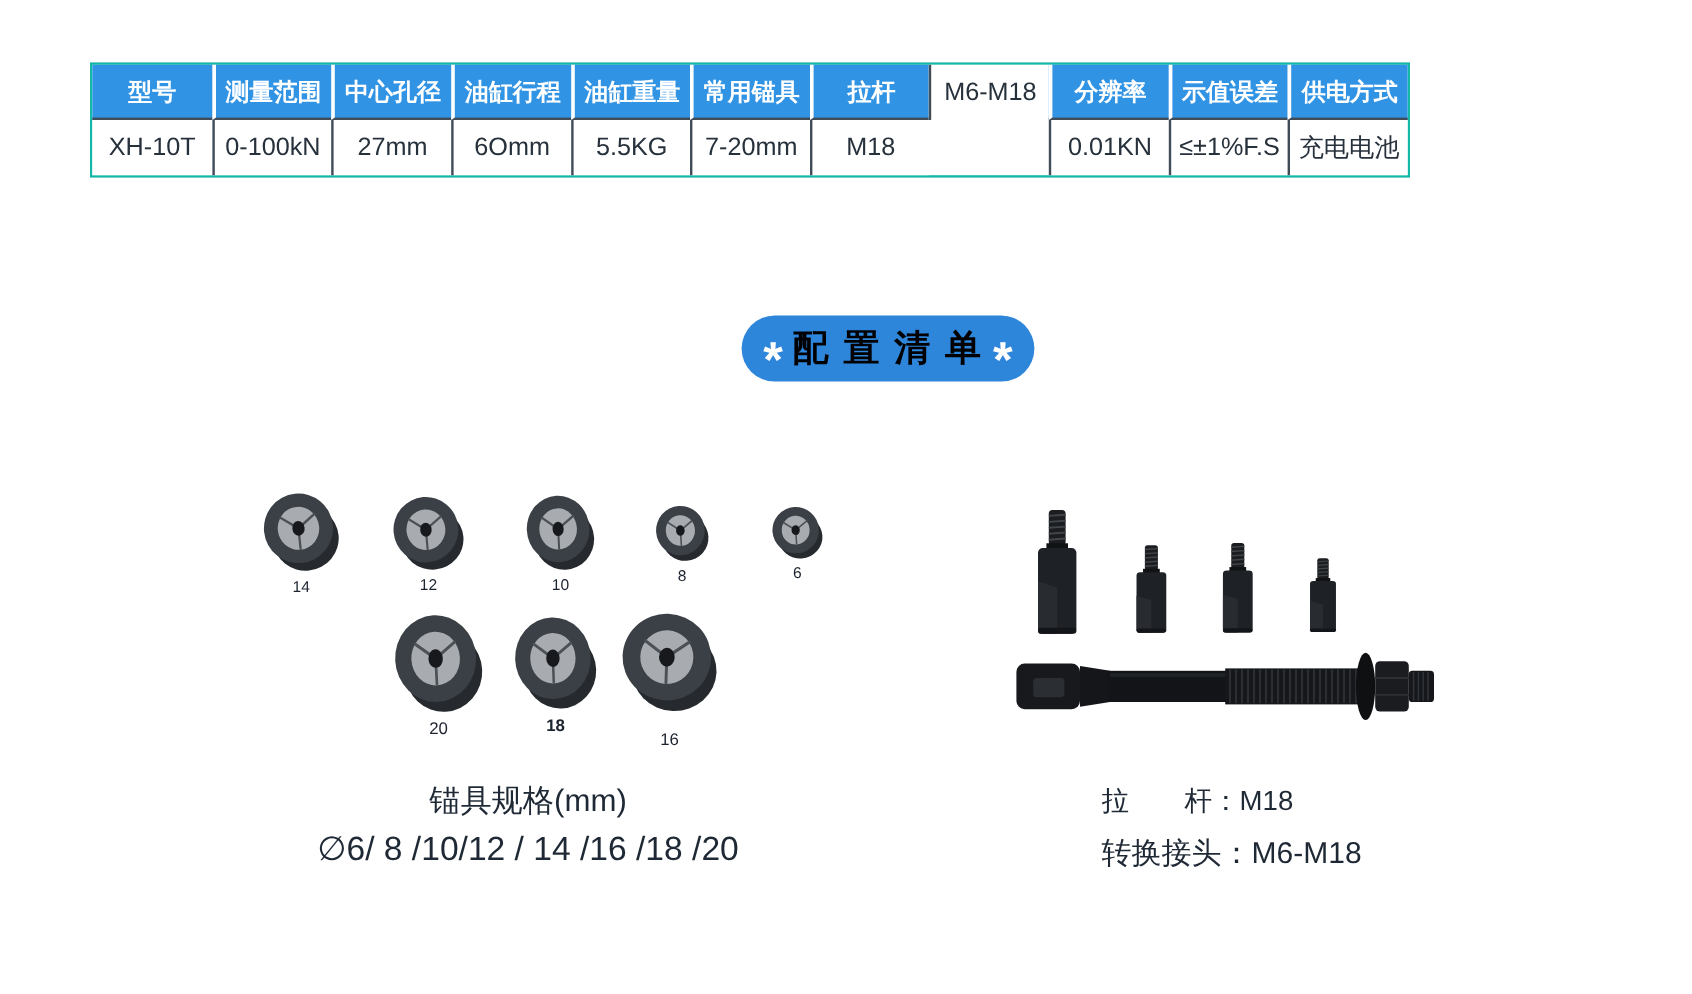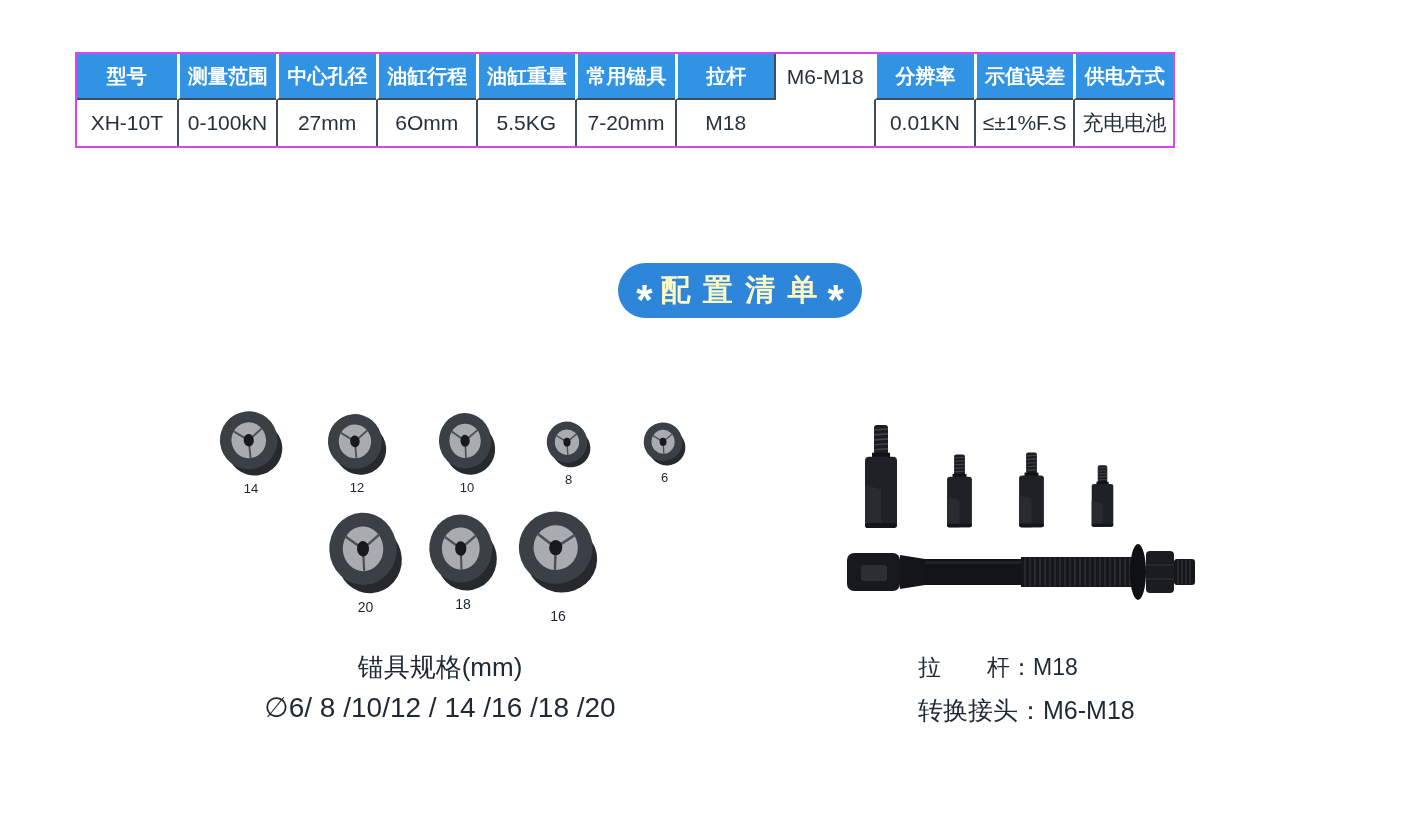--- a/index.html
+++ b/index.html
@@ -1,35 +1,35 @@
 <!DOCTYPE html>
 <html><head>
 <meta charset="utf-8">
 <style>
   html,body{margin:0;padding:0;background:#ffffff;}
   body{font-family:"Liberation Sans","DejaVu Sans",sans-serif;}
   .canvas{position:relative;width:1410px;height:828px;background:#ffffff;overflow:hidden;}
 
   
   .spec-table{position:absolute;left:75px;top:52px;width:1100px;display:flex;
-              border:2px solid #d946ef;box-sizing:border-box;background:#fff;}
+              border:2px solid #14b8a6;box-sizing:border-box;background:#fff;}
   .spec-col{flex:1;display:flex;flex-direction:column;min-width:0;}
   .spec-th{height:44px;background:#3193E3;color:#ffffff;font-weight:bold;font-size:20px;
            display:flex;align-items:center;justify-content:center;white-space:nowrap;
            border-bottom:2px solid #414C59;}
   .spec-col + .spec-col .spec-th{border-left:3px solid #ffffff;}
   .spec-td{height:46px;background:#ffffff;color:#27313C;font-size:21px;
            display:flex;align-items:center;justify-content:center;white-space:nowrap;}
   .spec-col + .spec-col .spec-td{border-left:2px solid #414C59;}
 
   
   .badge{position:absolute;left:618px;top:263px;width:244px;height:55px;border-radius:28px;
          background:#2E86DB;display:flex;align-items:center;justify-content:center;gap:8px;}
   .badge .star{color:#fff;font-size:42px;font-weight:bold;line-height:1;transform:translateY(9px);}
-  .badge .label{color:#fef9c3;font-size:30px;font-weight:bold;letter-spacing:2px;white-space:nowrap;}
+  .badge .label{color:#000000;font-size:30px;font-weight:bold;letter-spacing:2px;white-space:nowrap;}
 
   
   .collet-item{position:absolute;display:flex;flex-direction:column;align-items:center;}
   .collet-item svg{display:block;}
   .collet-label{margin-top:3px;font-size:13px;color:#1C2430;text-align:center;}
   .collet-label.big{font-size:14px;}
 
   
   .cap{position:absolute;color:#1F2935;white-space:nowrap;}
   .cap.center{text-align:center;}
@@ -153,21 +153,21 @@
       </svg>
     <div class="collet-label">6</div>
   </div>
 
   <div class="collet-item" style="left:328px;top:510px;">
     <svg width="75" height="86" style="transform:rotate(-3deg);" preserveAspectRatio="none">
         <use href="#sym-collet"></use>
       </svg>
     <div class="collet-label big">20</div>
   </div>
-  <div class="collet-item" style="left:428px;top:512px;">
+  <div class="collet-item" style="left:428px;top:512px;font-weight:bold;">
     <svg width="70" height="81" style="transform:rotate(-2deg);" preserveAspectRatio="none">
         <use href="#sym-collet"></use>
       </svg>
     <div class="collet-label big">18</div>
   </div>
   <div class="collet-item" style="left:517px;top:509px;gap:10px;">
     <svg width="82" height="86" style="transform:rotate(2deg);" preserveAspectRatio="none">
         <use href="#sym-collet"></use>
       </svg>
     <div class="collet-label big">16</div>

